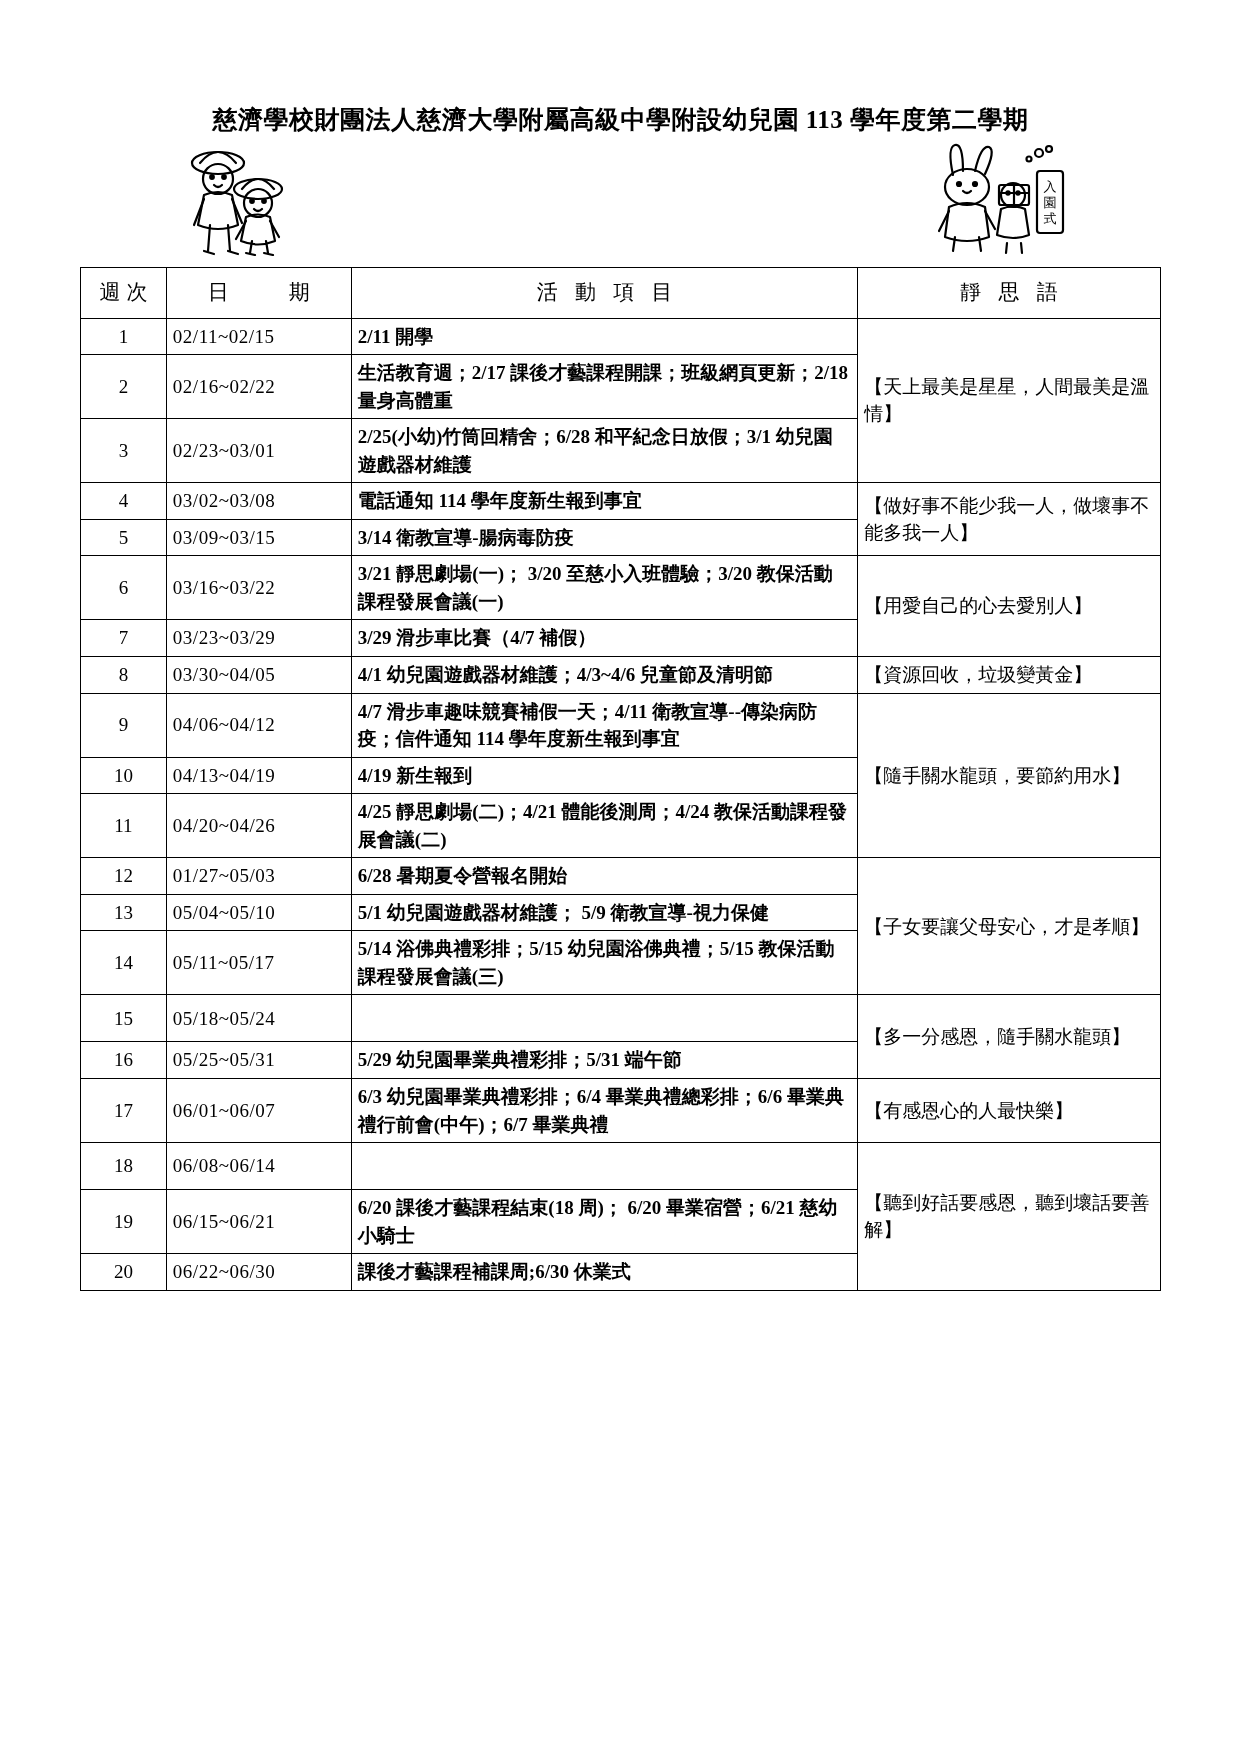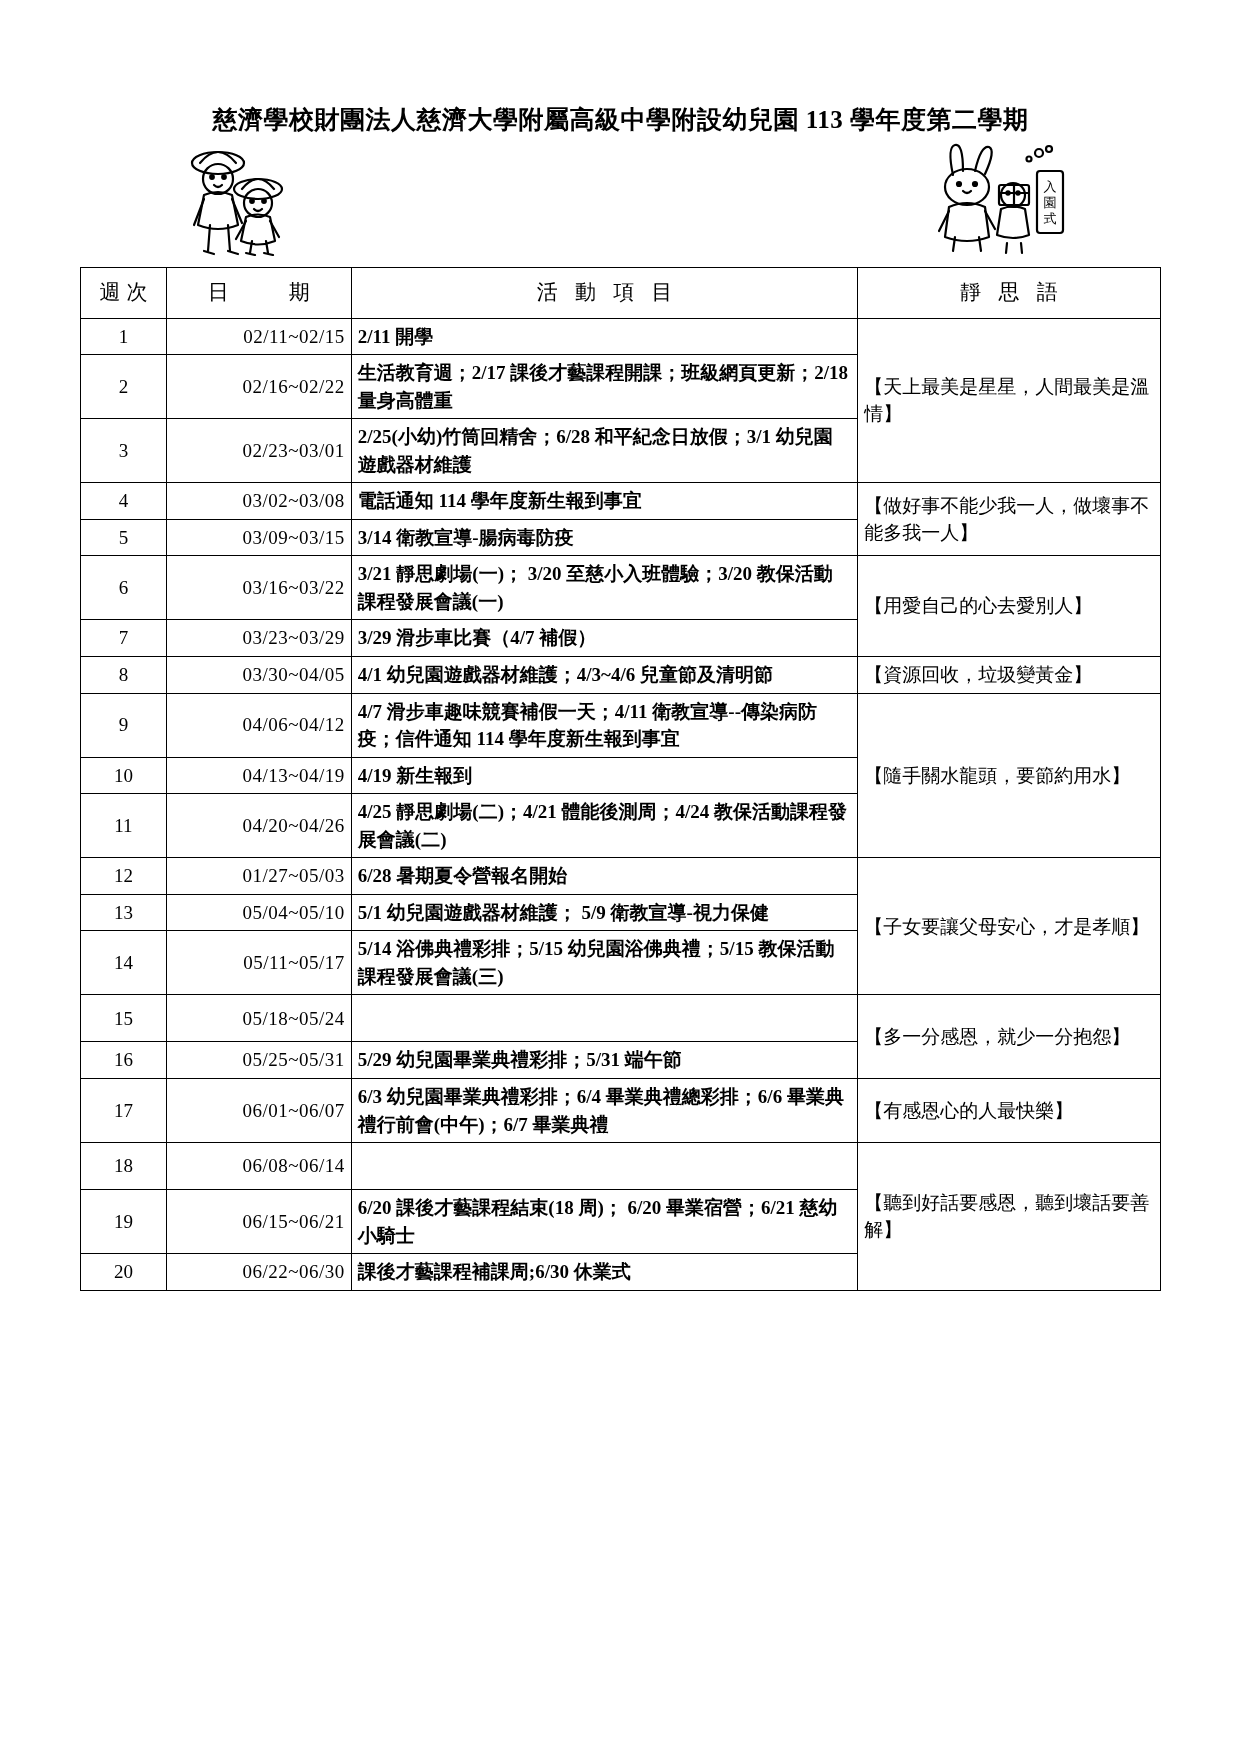--- a/index.html
+++ b/index.html
@@ -77,21 +77,21 @@
   col.c-week { width: 78px; }
   col.c-date { width: 168px; }
   col.c-act  { width: 460px; }
   col.c-quote{ width: 275px; }
 
   td.week {
     text-align: center;
     font-size: 21px;
   }
   td.date {
-    text-align: right;
+    text-align: left;
     font-size: 20px;
     letter-spacing: 0.5px;
   }
   td.act {
     text-align: left;
     font-size: 19px;
     padding-left: 10px;
     font-weight: bold;
   }
   td.quote {
@@ -263,21 +263,21 @@
         </tr>
         <tr>
           <td class="week">14</td>
           <td class="date">05/11~05/17</td>
           <td class="act">5/14 浴佛典禮彩排；5/15 幼兒園浴佛典禮；5/15 教保活動課程發展會議(三)</td>
         </tr>
         <tr>
           <td class="week">15</td>
           <td class="date">05/18~05/24</td>
           <td class="act empty-act"></td>
-          <td class="quote" rowspan="2">【多一分感恩，就少一分抱怨】</td>
+          <td class="quote" rowspan="2">【多一分感恩，隨手關水龍頭】</td>
         </tr>
         <tr>
           <td class="week">16</td>
           <td class="date">05/25~05/31</td>
           <td class="act">5/29 幼兒園畢業典禮彩排；5/31 端午節</td>
         </tr>
         <tr>
           <td class="week">17</td>
           <td class="date">06/01~06/07</td>
           <td class="act">6/3 幼兒園畢業典禮彩排；6/4 畢業典禮總彩排；6/6 畢業典禮行前會(中午)；6/7 畢業典禮</td>

